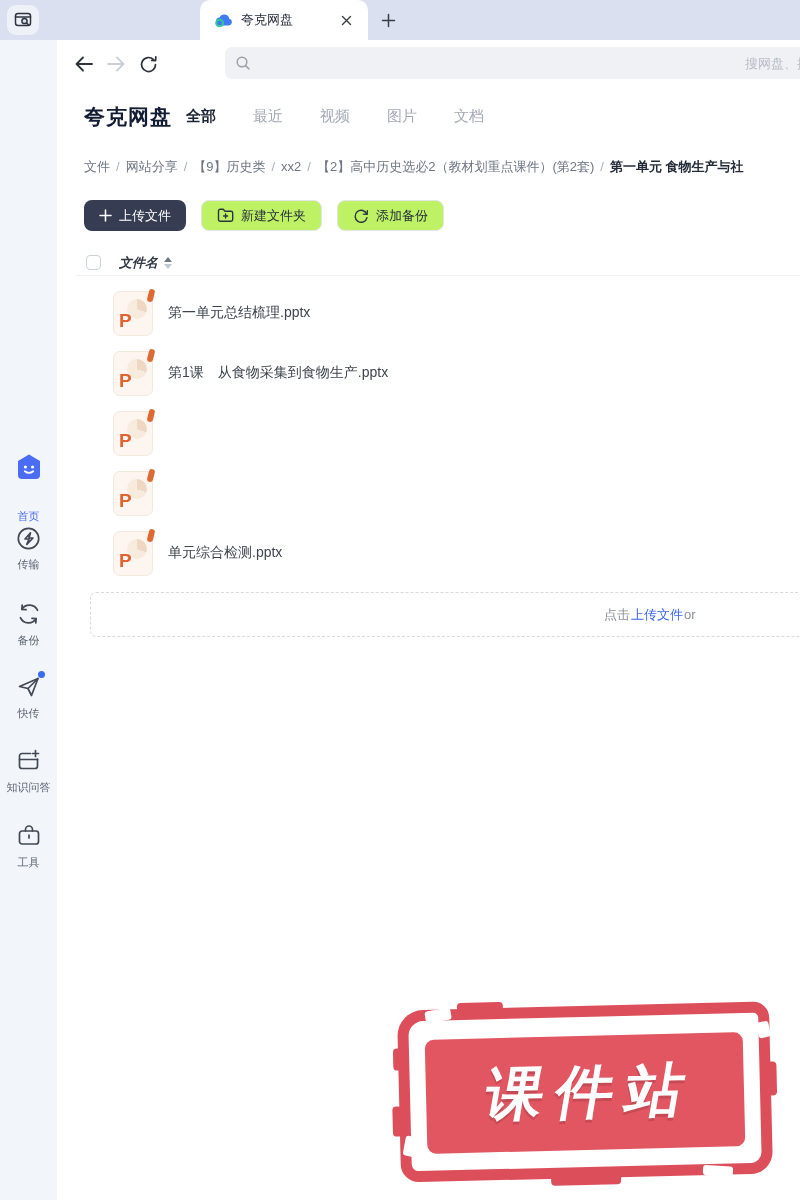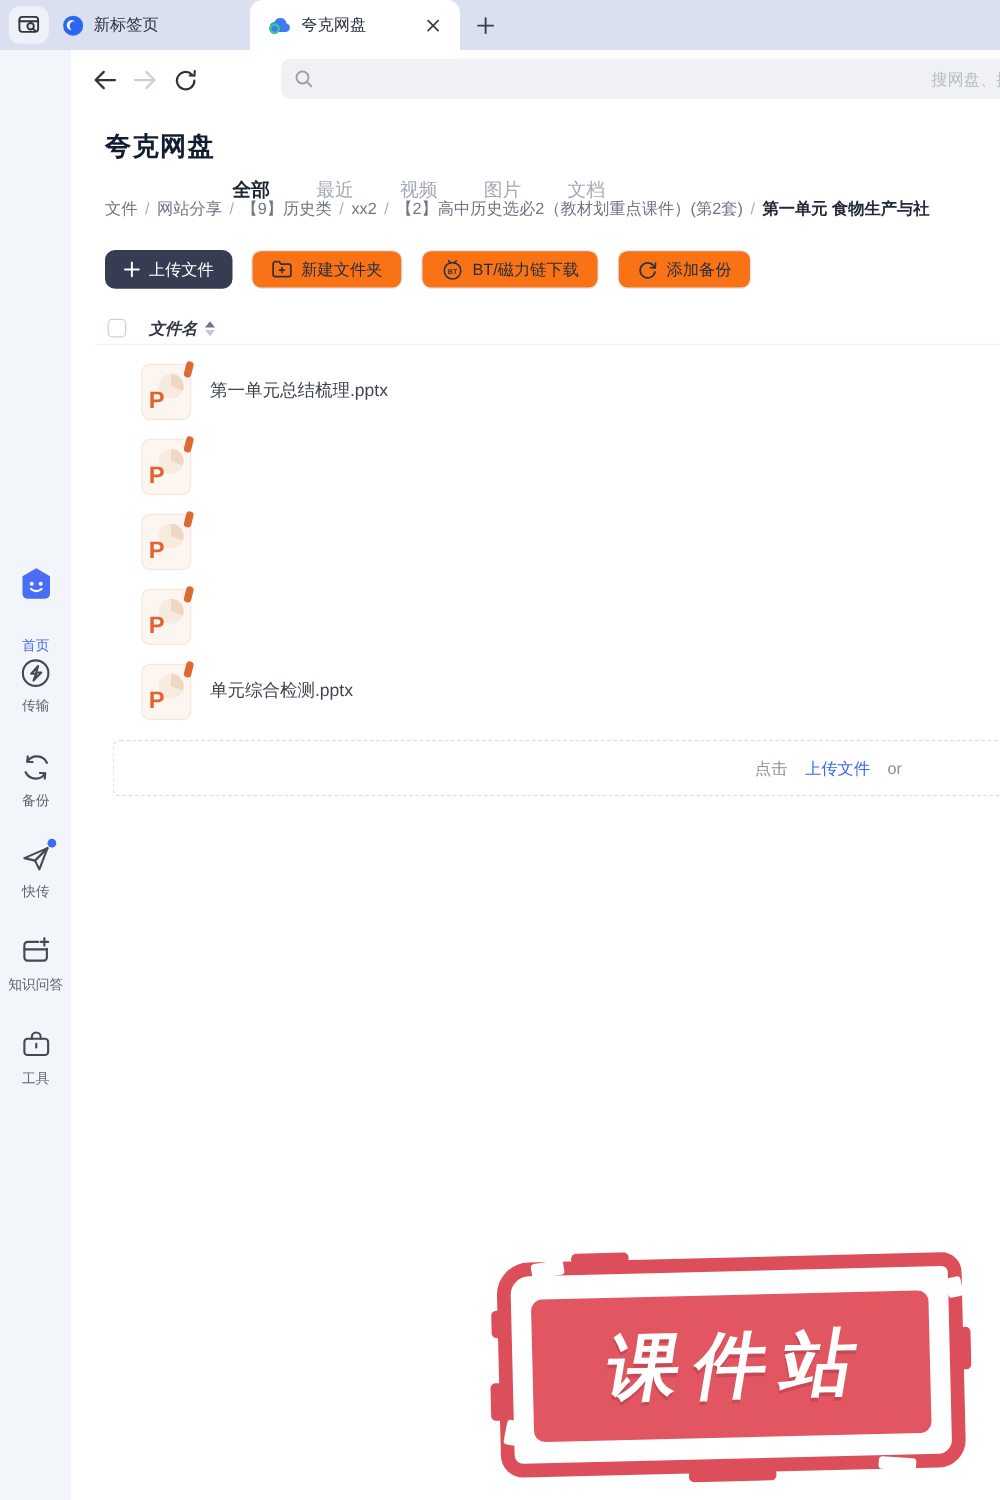--- a/index.html
+++ b/index.html
@@ -31,36 +31,36 @@
   .nav-ic { position:absolute; top:11px; width:26px; height:26px; display:flex; align-items:center; justify-content:center; }
   .searchbar { position:absolute; left:168px; top:7px; width:660px; height:32px; background:#f0f1f4; border-radius:7px;
     display:flex; align-items:center; padding:0 10px; }
   .searchbar input { flex:1; border:none; outline:none; background:transparent; font-size:13px;
     text-align:right; color:#565e6b; font-family:inherit; }
   .searchbar input::placeholder { color:#b6bcc7; }
 
   
   .logo { position:absolute; left:84px; top:103px; font-size:21px; font-weight:800; color:#121c33; letter-spacing:1px; }
   .filters { position:absolute; left:186px; top:107px; display:flex; gap:37px; }
-  .filters .f { font-size:15px; color:#a3a9b4; cursor:pointer;margin-top:36px; }
+  .filters .f { font-size:15px; color:#a3a9b4; cursor:pointer; }
   .filters .f.active { color:#1c2534; font-weight:700; }
 
   
   .breadcrumb { position:absolute; left:84px; top:158px; width:720px; font-size:13px; color:#6e7683;
     white-space:nowrap; overflow:hidden; }
   .breadcrumb .sep { color:#aab0ba; margin:0 6px; }
   .breadcrumb .crumb { cursor:pointer; }
   .breadcrumb .current { color:#242b38; font-weight:700; }
 
   
   .toolbar { position:absolute; left:84px; top:200px; display:flex; gap:15px; }
   .btn { height:31px; border-radius:8px; display:flex; align-items:center; gap:7px; padding:0 15px;
     font-size:13px; cursor:pointer; white-space:nowrap; }
   .btn.dark { background:#363d52; color:#ffffff; }
-  .btn.light { background:#f97316; border:1px solid #e2e5ea; color:#272e3b; }
+  .btn.light { background:#bef264; border:1px solid #e2e5ea; color:#272e3b; }
 
   
   .thead { position:absolute; left:76px; top:250px; width:724px; height:26px; display:flex; align-items:center;
     border-bottom:1px solid #f0f2f5;font-style:italic; }
   .checkbox { width:15px; height:15px; border:1px solid #ccd2da; border-radius:4px; background:#fff; margin-left:10px; }
   .thead .col { font-size:13px; font-weight:700; color:#333a46; margin-left:18px; }
   .sort { display:flex; flex-direction:column; gap:2px; margin-left:6px; }
   .sort .up { width:0; height:0; border-left:4px solid transparent; border-right:4px solid transparent; border-bottom:5px solid #6f7782; }
   .sort .dn { width:0; height:0; border-left:4px solid transparent; border-right:4px solid transparent; border-top:5px solid #c3c9d1; }
 
@@ -71,21 +71,21 @@
   .ppt .p { position:absolute; left:5px; bottom:3px; font-size:19px; font-weight:800; color:#e2632f; }
   .ppt .pie { position:absolute; left:13px; top:7px; width:20px; height:20px; border-radius:50%;
     background:conic-gradient(#ecd2bb 0deg 110deg, #f6e9db 110deg 360deg); opacity:.85; }
   .ppt .fold { position:absolute; right:-2px; top:-3px; width:6px; height:13px; background:#dd6a33;
     border-radius:3px; transform:rotate(14deg); }
   .frow .fname { margin-left:15px; font-size:14px; color:#3d444e; }
 
   
   .dropzone { position:absolute; left:90px; top:592px; width:740px; height:45px;
     border:1px dashed #d7dade; border-radius:6px; }
-  .dz-hint { position:absolute; left:513px; top:0; height:100%; display:flex; align-items:center; gap:14px;
+  .dz-hint { position:absolute; left:513px; top:0; height:100%; display:flex; align-items:center; gap:1px;
     font-size:13px; color:#8a919c; white-space:nowrap; }
   .dz-hint .lnk { color:#3a68ee; cursor:pointer; }
 
   
   .stamp { position:absolute; left:399px; top:1006px; width:372px; height:172px; transform:rotate(-1.4deg); }
   .stamp-outer { position:absolute; inset:0; border:11px solid #dc4f5a; border-radius:26px 16px 22px 18px; }
   .stamp-inner { position:absolute; left:27px; top:30px; right:27px; bottom:28px; background:#e25662;
     border-radius:9px; display:flex; align-items:center; justify-content:center; }
   .stamp-text { color:#fff; font-size:58px; font-weight:900; letter-spacing:12px; padding-left:12px;
     transform:skewX(-11deg); text-shadow:0 3px 0 rgba(70,20,25,.18); font-family:"DejaVu Sans","Liberation Sans",sans-serif; }
@@ -102,30 +102,20 @@
     <span>
       <svg width="18" height="16" viewBox="0 0 18 16" fill="none" stroke="#2f3440" stroke-width="1.5" stroke-linecap="round">
         <rect x="1.5" y="1.5" width="15" height="12" rx="2.5"></rect>
         <path d="M1.5 5 h15"></path>
         <circle cx="10.5" cy="9" r="2.6" fill="#dbe0f0"></circle>
         <path d="M12.4 10.9 L14.2 12.6"></path>
       </svg>
     </span>
   </div>
 
-  <div class="btab inactive">
-    <span>
-      <svg width="17" height="17" viewBox="0 0 17 17">
-        <circle cx="8.5" cy="8.5" r="8" fill="#2a66f0"></circle>
-        <circle cx="7.4" cy="8.2" r="4" fill="#ffffff"></circle>
-        <circle cx="9.6" cy="8.8" r="3.9" fill="#2a66f0"></circle>
-      </svg>
-    </span>
-    <span class="label">新标签页</span>
-  </div>
 
   <div class="btab active">
     <span>
       <svg width="19" height="16" viewBox="0 0 19 16">
         <path d="M5 13.5 a4 4 0 0 1 .6-7.9 a5 5 0 0 1 9.6 1.2 a3.4 3.4 0 0 1 -.4 6.7 Z" fill="#3f7bf6"></path>
         <circle cx="5.6" cy="11" r="3.4" fill="none" stroke="#35c98e" stroke-width="1.9"></circle>
       </svg>
     </span>
     <span class="label">夸克网盘</span>
     <span class="close">
@@ -267,30 +257,20 @@
   <div class="btn light">
     <span>
       <svg width="17" height="15" viewBox="0 0 17 15" fill="none" stroke="#2b3240" stroke-width="1.4" stroke-linecap="round" stroke-linejoin="round">
         <path d="M1.5 3 a1.7 1.7 0 0 1 1.7 -1.7 H6.2 L8 3.3 H14 a1.7 1.7 0 0 1 1.7 1.7 V11.5 a1.7 1.7 0 0 1 -1.7 1.7 H3.2 a1.7 1.7 0 0 1 -1.7 -1.7 Z"></path>
         <path d="M8.6 6 V10 M6.6 8 H10.6"></path>
       </svg>
     </span>
     <span>新建文件夹</span>
   </div>
 
-  <div class="btn light">
-    <span>
-      <svg width="18" height="17" viewBox="0 0 18 17" fill="none" stroke="#2b3240" stroke-width="1.3" stroke-linecap="round">
-        <circle cx="9" cy="9.6" r="6.6"></circle>
-        <path d="M6 1.6 L7.7 3.8 M12 1.6 L10.3 3.8"></path>
-        <text x="9" y="12" text-anchor="middle" font-size="5.6" font-weight="bold" fill="#2b3240" stroke="none">BT</text>
-      </svg>
-    </span>
-    <span>BT/磁力链下载</span>
-  </div>
 
   <div class="btn light">
     <span>
       <svg width="16" height="16" viewBox="0 0 16 16" fill="none" stroke="#2b3240" stroke-width="1.4" stroke-linecap="round" stroke-linejoin="round">
         <path d="M13.8 6.2 a6 6 0 1 0 .2 3.4"></path>
         <path d="M14.4 2.6 L14.1 6.4 L10.4 6.1"></path>
       </svg>
     </span>
     <span>添加备份</span>
   </div>
@@ -315,20 +295,21 @@
     </span>
     <span class="fname">第一单元总结梳理.pptx</span>
   </div>
 
   <div class="frow">
     <span class="ppt">
       <span class="pie"></span>
         <span class="fold"></span>
       <span class="p">P</span>
     </span>
+    <span class="fname">第1课　从食物采集到食物生产.pptx</span>
   </div>
 
   <div class="frow">
     <span class="ppt">
       <span class="pie"></span>
         <span class="fold"></span>
       <span class="p">P</span>
     </span>
   </div>
 

